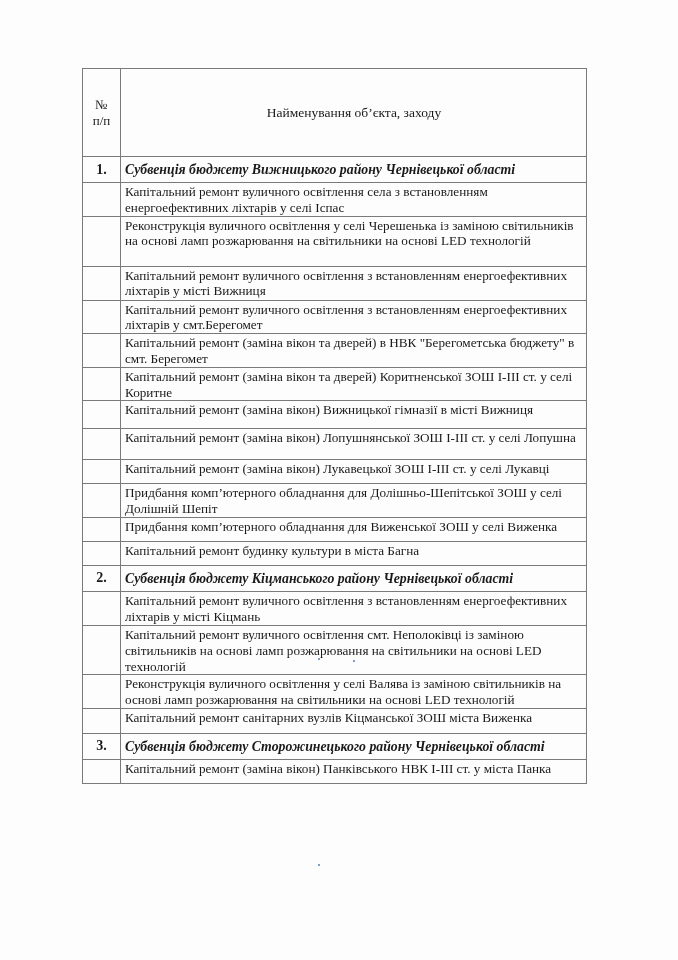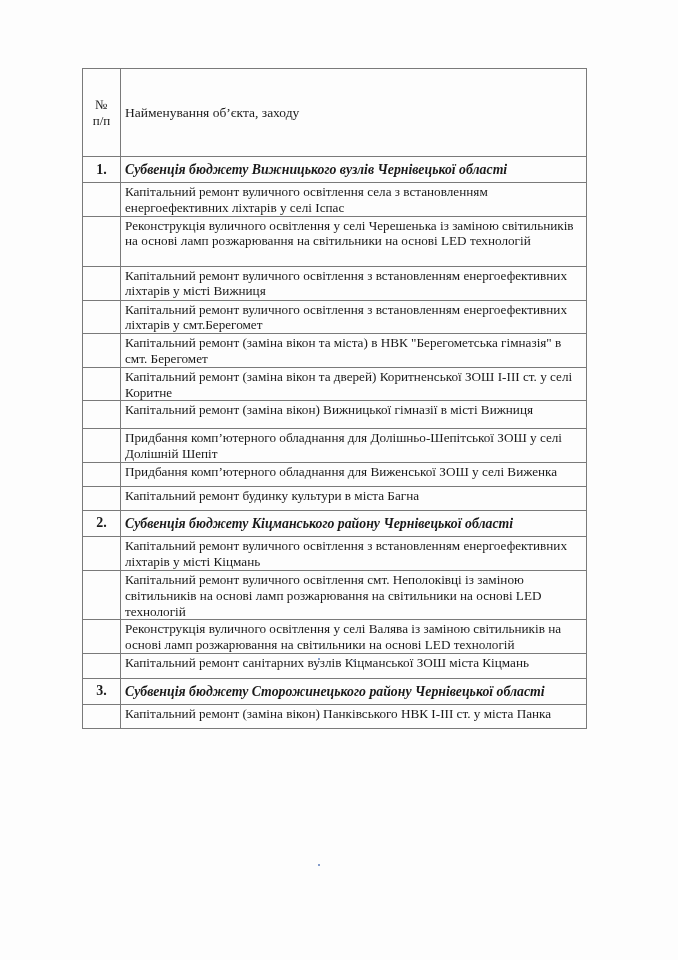--- a/index.html
+++ b/index.html
@@ -4,67 +4,75 @@
 <style>
   html, body { margin:0; padding:0; }
   body { width:678px; height:960px; background:#fdfdfd; position:relative; overflow:hidden;
          font-family:"Liberation Serif","DejaVu Serif",serif; color:#1a1a1a; }
   .tbl { position:absolute; left:82px; top:68px; width:505px; border:1.5px solid #6a6a6a; border-collapse:collapse; }
   .tbl td { border:1px solid #7a7a7a; padding:0; vertical-align:top; }
   .num { width:37px; text-align:center; font-size:13.5px; }
   .txt { padding:1px 3px 0 4px !important; font-size:13.2px; line-height:15.8px; }
   .hdr td { height:86px; vertical-align:middle; }
   .hdr .num { font-size:13px; line-height:16px; }
-  .hdr .txt { text-align:left; font-size:13.5px; }
+  .hdr .txt { text-align:center; font-size:13.5px; }
   .sec td { height:24px; vertical-align:middle; }
   .sec .num { font-weight:bold; font-size:14px; }
   .sec .txt { font-weight:bold; font-style:italic; font-size:13.8px; }
   .dot { position:absolute; width:2px; height:2px; background:#5b7bb8; border-radius:1px; }
 </style>
 </head>
 <body>
 
 <table class="tbl">
   <tbody id="tbody">
     <tr class="hdr">
       <td class="num"><span style="white-space:pre-line">№
 п/п</span></td>
       <td class="txt">Найменування об’єкта, заходу</td>
     </tr>
   <tr class="sec">
         <td class="num" style="height: 24px;">1.</td>
-        <td class="txt">Субвенція бюджету Вижницького вузлів Чернівецької області</td>
+        <td class="txt">Субвенція бюджету Вижницького району Чернівецької області</td>
       </tr>
       <tr class="item">
         <td class="num" style="height: 27px;"></td>
         <td class="txt">Капітальний ремонт вуличного освітлення села з встановленням енергоефективних ліхтарів у селі Іспас</td>
       </tr>
       <tr class="item">
         <td class="num" style="height: 49px;"></td>
         <td class="txt">Реконструкція вуличного освітлення у селі Черешенька із заміною світильників на основі ламп розжарювання на світильники на основі LED технологій</td>
       </tr>
       <tr class="item">
         <td class="num" style="height: 33px;"></td>
         <td class="txt">Капітальний ремонт вуличного освітлення з встановленням енергоефективних ліхтарів у місті Вижниця</td>
       </tr>
       <tr class="item">
         <td class="num" style="height: 29px;"></td>
         <td class="txt">Капітальний ремонт вуличного освітлення з встановленням енергоефективних ліхтарів у смт.Берегомет</td>
       </tr>
       <tr class="item">
         <td class="num" style="height: 32px;"></td>
-        <td class="txt">Капітальний ремонт (заміна вікон та міста) в НВК "Берегометська гімназія" в смт. Берегомет</td>
+        <td class="txt">Капітальний ремонт (заміна вікон та дверей) в НВК "Берегометська бюджету" в смт. Берегомет</td>
       </tr>
       <tr class="item">
         <td class="num" style="height: 31px;"></td>
         <td class="txt">Капітальний ремонт (заміна вікон та дверей) Коритненської ЗОШ І-ІІІ ст. у селі Коритне</td>
       </tr>
       <tr class="item">
         <td class="num" style="height: 27px;"></td>
         <td class="txt">Капітальний ремонт (заміна вікон) Вижницької гімназії в місті  Вижниця</td>
+      </tr>
+      <tr class="item">
+        <td class="num" style="height: 30px;"></td>
+        <td class="txt">Капітальний ремонт (заміна вікон) Лопушнянської ЗОШ І-ІІІ ст. у селі Лопушна</td>
+      </tr>
+      <tr class="item">
+        <td class="num" style="height: 23px;"></td>
+        <td class="txt">Капітальний ремонт (заміна вікон) Лукавецької ЗОШ І-ІІІ ст. у селі Лукавці</td>
       </tr>
       <tr class="item">
         <td class="num" style="height: 32px;"></td>
         <td class="txt">Придбання комп’ютерного обладнання для Долішньо-Шепітської ЗОШ у селі Долішній Шепіт</td>
       </tr>
       <tr class="item">
         <td class="num" style="height: 23px;"></td>
         <td class="txt">Придбання комп’ютерного обладнання для Виженської ЗОШ у селі Виженка</td>
       </tr>
       <tr class="item">
@@ -82,21 +90,21 @@
       <tr class="item">
         <td class="num" style="height: 45px;"></td>
         <td class="txt">Капітальний ремонт вуличного освітлення смт. Неполоківці із заміною світильників на основі ламп розжарювання на світильники на основі LED технологій</td>
       </tr>
       <tr class="item">
         <td class="num" style="height: 31px;"></td>
         <td class="txt">Реконструкція вуличного освітлення у селі Валява із заміною світильників на основі ламп розжарювання на світильники на основі LED технологій</td>
       </tr>
       <tr class="item">
         <td class="num" style="height: 24px;"></td>
-        <td class="txt">Капітальний ремонт санітарних вузлів Кіцманської ЗОШ міста Кіцмань</td>
+        <td class="txt">Капітальний ремонт санітарних вузлів Кіцманської ЗОШ міста Виженка</td>
       </tr>
       <tr class="sec">
         <td class="num" style="height: 24px;">3.</td>
         <td class="txt">Субвенція бюджету Сторожинецького району Чернівецької області</td>
       </tr>
       <tr class="item">
         <td class="num" style="height: 23px;"></td>
         <td class="txt">Капітальний ремонт (заміна вікон) Панківського НВК І-ІІІ ст. у міста Панка</td>
       </tr>
     </tbody>

